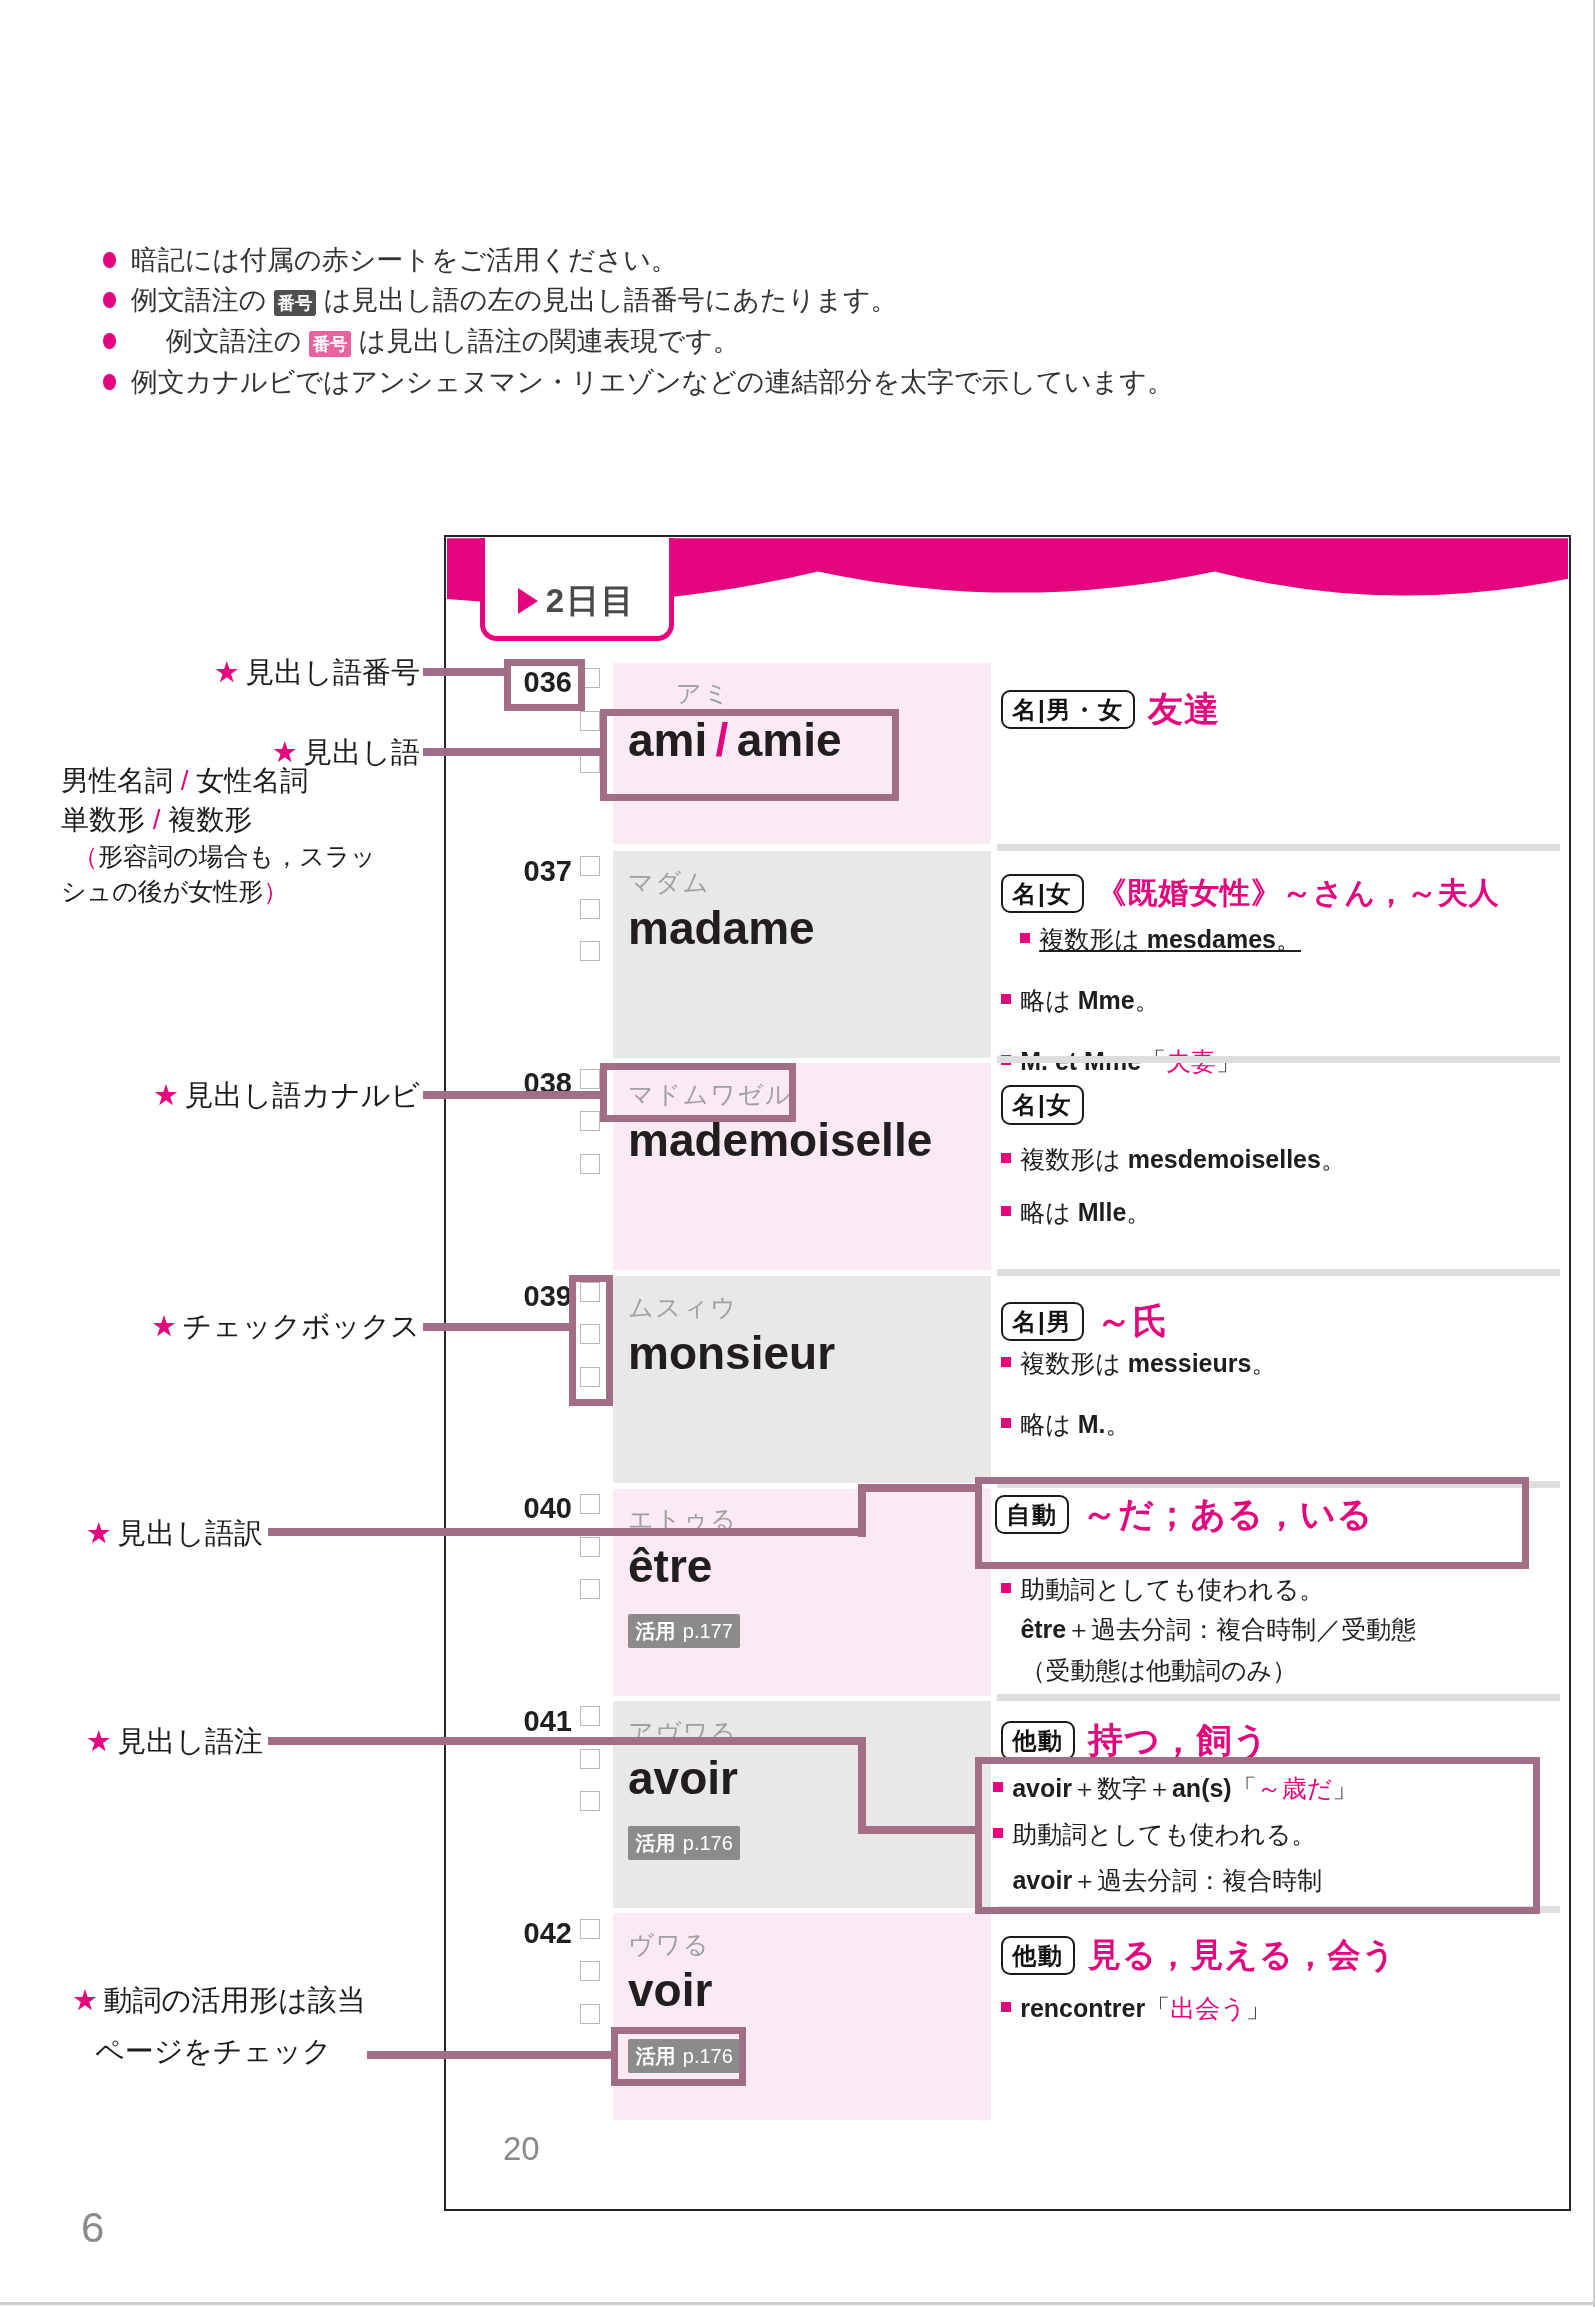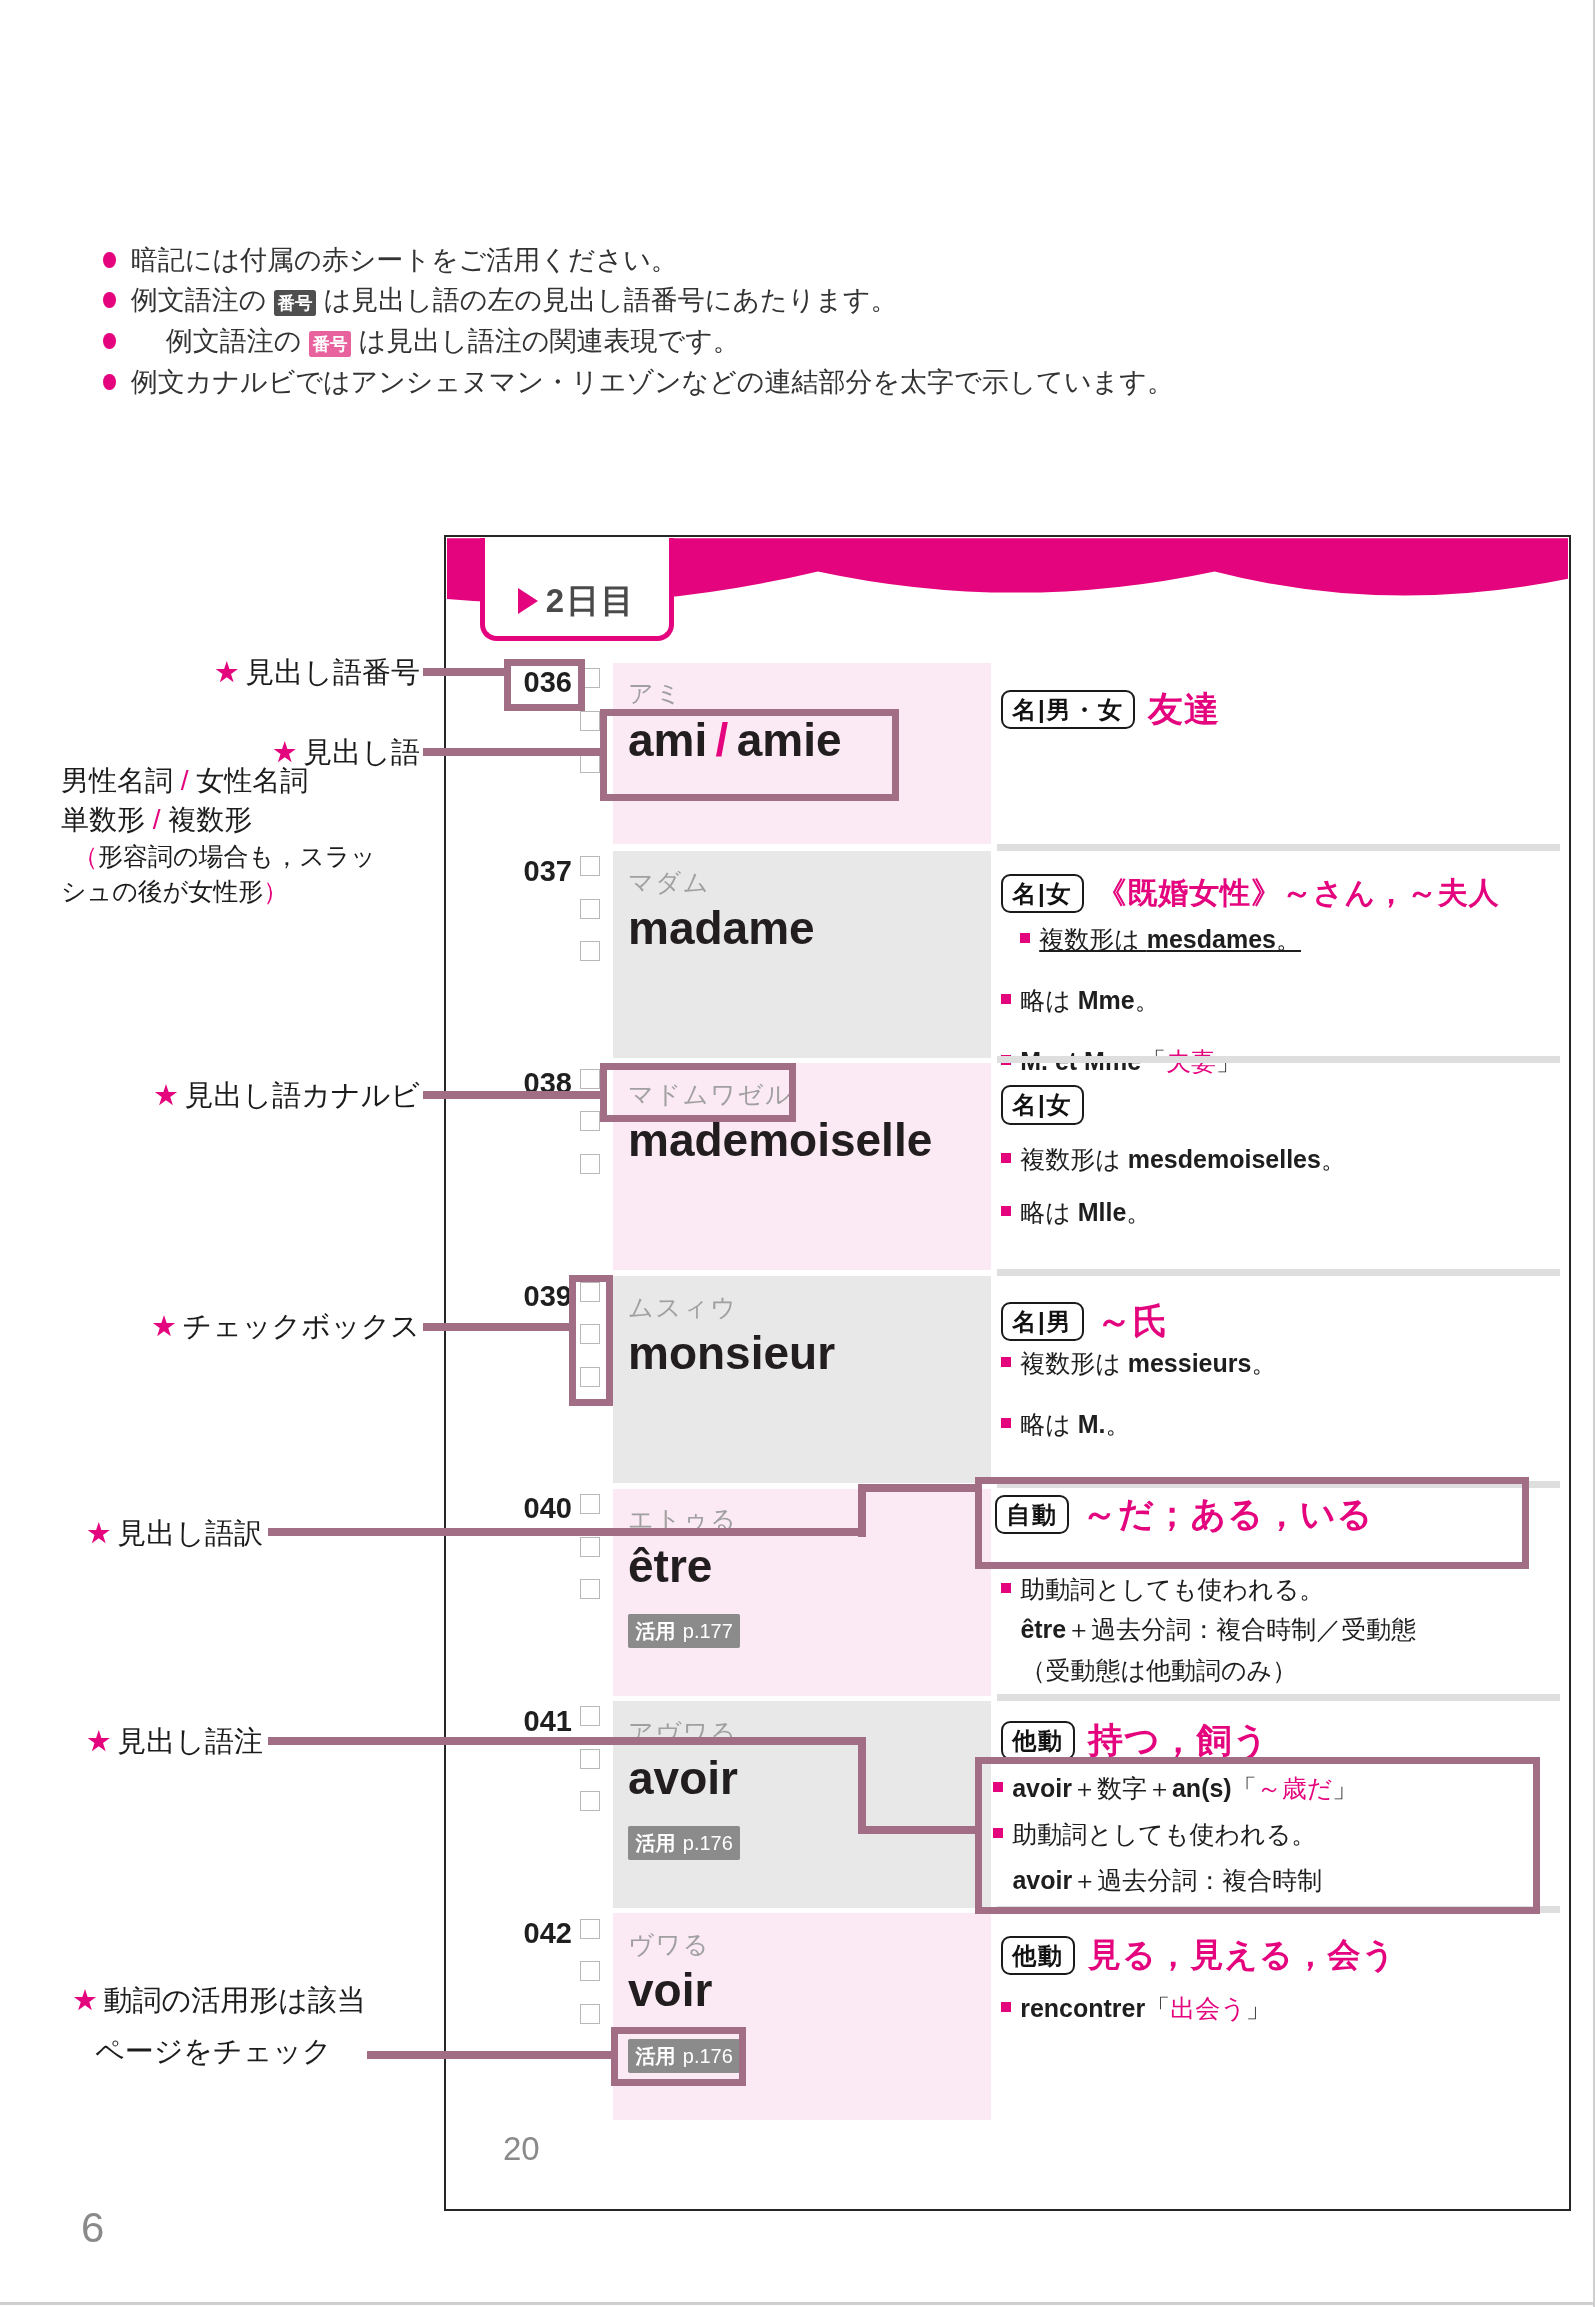--- a/index.html
+++ b/index.html
@@ -91,21 +91,21 @@
     <span class="day-arrow"></span>
     <span class="day-text">2日目</span>
   </div>
 
   <div id="entries">
       <div class="block bg-pink" style="top: 663px; height: 181px;"></div>
       <div class="num" style="top: 666px;">036</div>
       <div class="cbx" style="top: 668px;"></div>
       <div class="cbx" style="top: 711px;"></div>
       <div class="cbx" style="top: 753px;"></div>
-      <div class="ruby" style="top: 677px;">アミ</div>
+      <div class="ruby" style="top: 677px; margin-left: 48px;">アミ</div>
       <div class="word" style="top: 713px;"><span class="">ami</span><span class="pk sep">/</span><span class="">amie</span></div>
       <div class="head" style="left: 1001px; top: 686px;">
         <span class="pos-badge">名|男・女</span>
         <span class="meaning" style="font-size: 35px;">友達</span>
       </div>
       <div class="block bg-gray" style="top: 851px; height: 207px;"></div>
       <div class="rowsep" style="top: 844px;"></div>
       <div class="num" style="top: 855px;">037</div>
       <div class="cbx" style="top: 856px;"></div>
       <div class="cbx" style="top: 899px;"></div>

